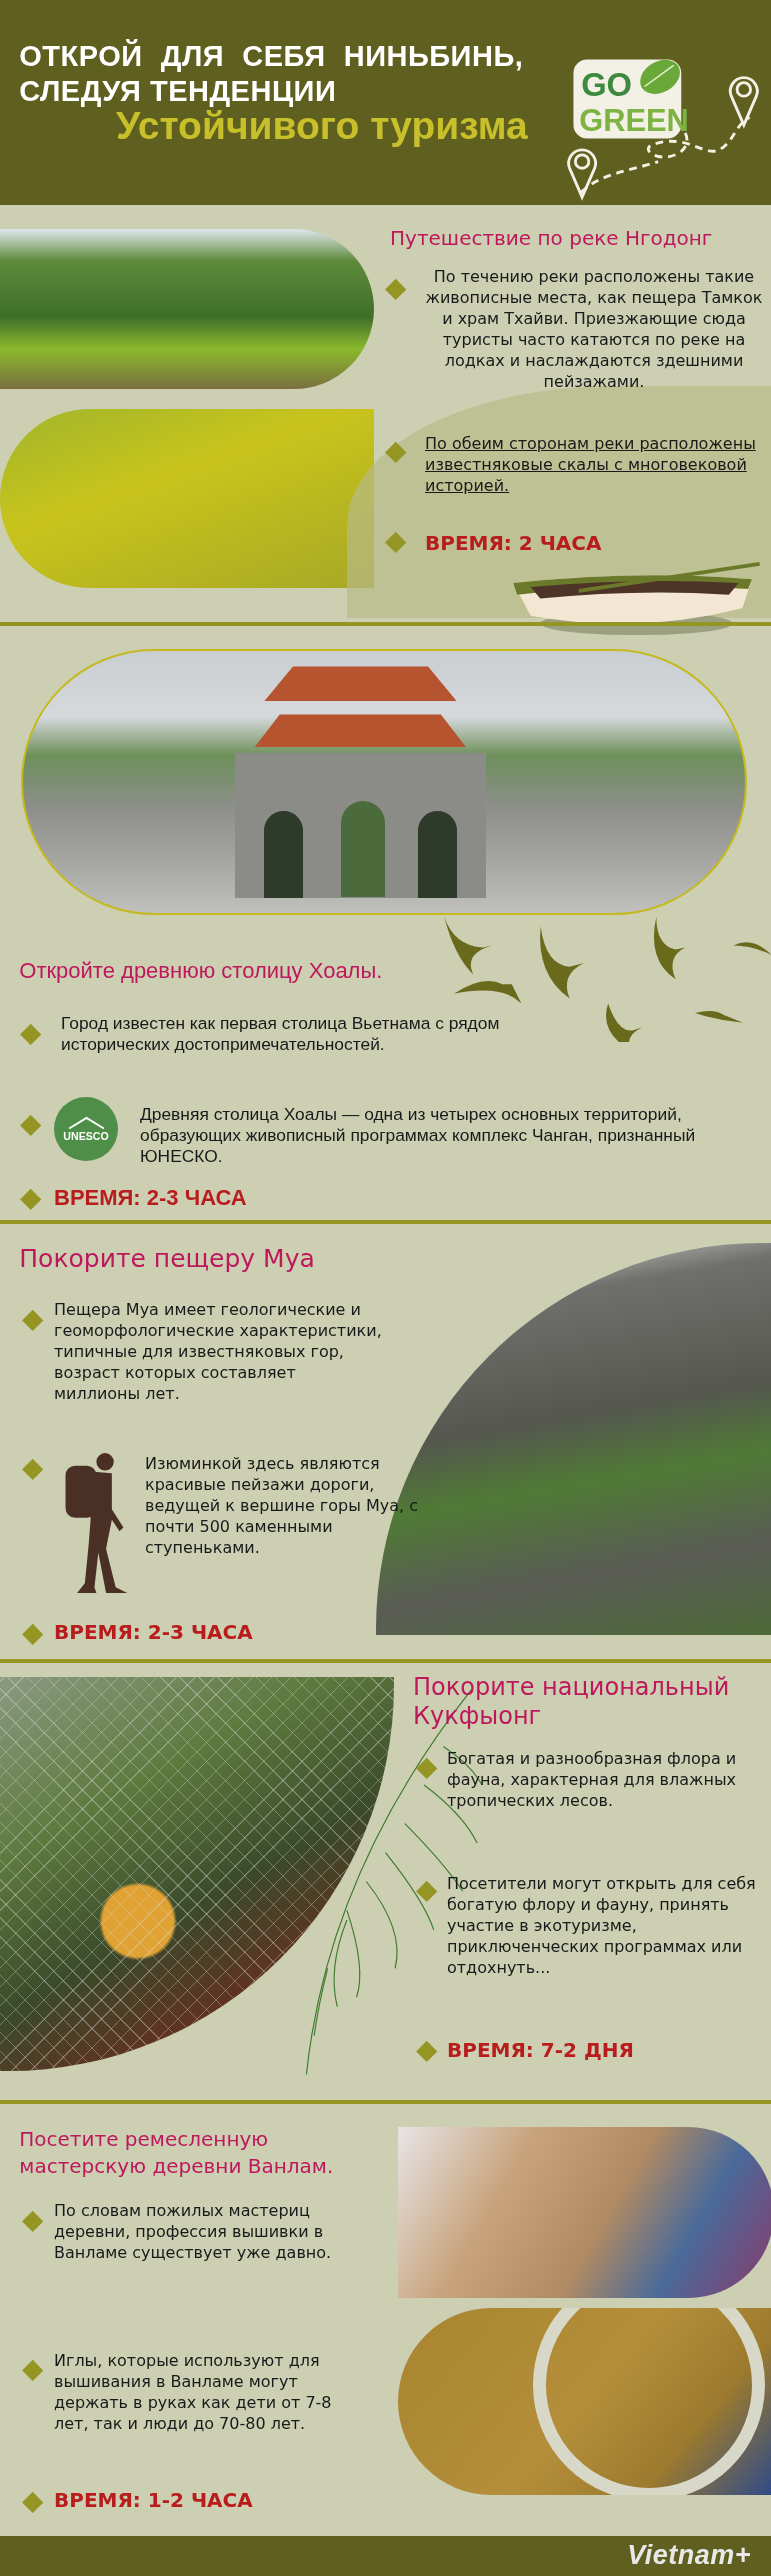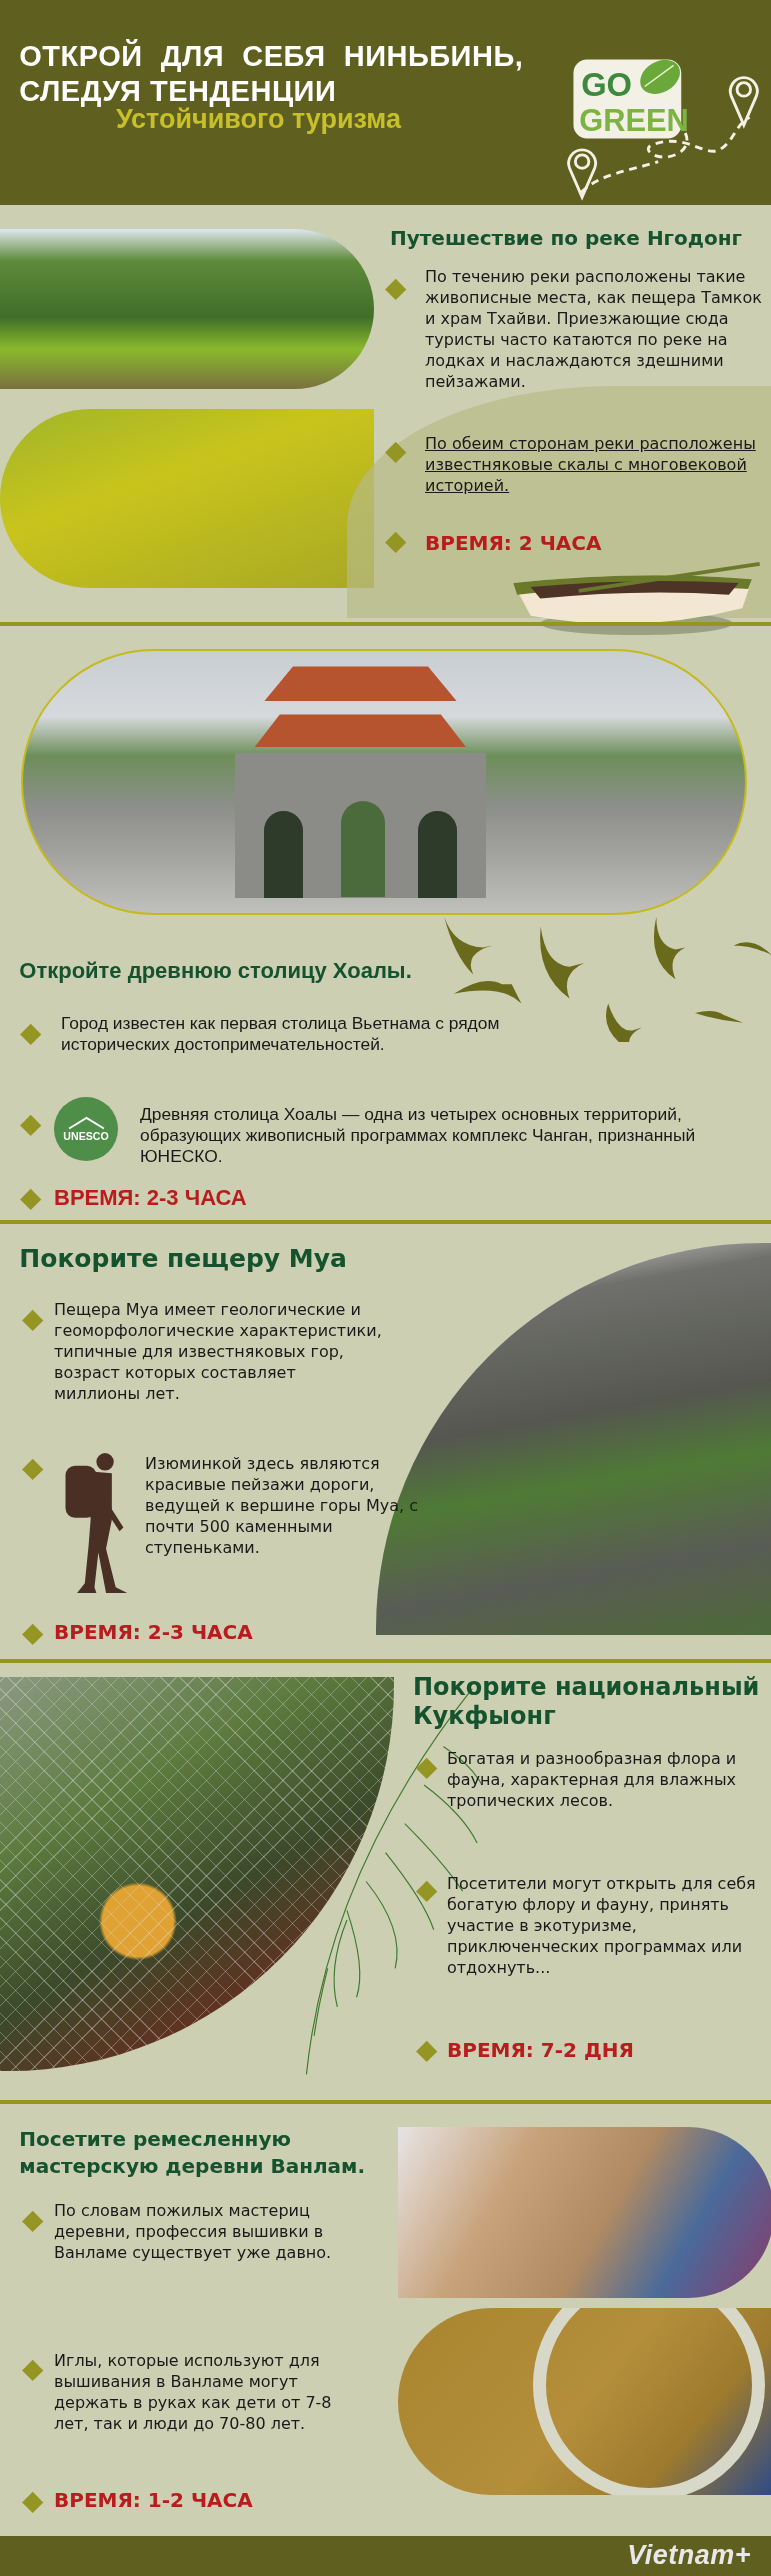--- a/index.html
+++ b/index.html
@@ -2,25 +2,25 @@
 <html><head>
 <meta charset="utf-8">
 <style>
   * { box-sizing: border-box; margin: 0; padding: 0; }
   body { width: 772px; height: 2576px; background: #cdcfb3; font-family: "DejaVu Sans", sans-serif; color: #141414; position: relative; overflow: hidden; }
   .abs { position: absolute; }
   
   .header { position: absolute; left: 0; top: 0; width: 772px; height: 205px; background: #5f5f1f; padding-left: 41px; }
   .h-title { position: absolute; left: 19.3px; top: 39px; color: #ffffff; font-family: "Liberation Sans", sans-serif; font-weight: bold; font-size: 29px; line-height: 35px; letter-spacing: 0.5px; }
   .h-title .l1 { word-spacing: 9.6px; }
-  .h-sub { position: absolute; left: 116px; top: 104px; color: #c8c02a; font-family: "Liberation Sans", sans-serif; font-weight: bold; font-size: 27px; }
+  .h-sub { position: absolute; left: 116px; top: 104px; color: #c8c02a; font-family: "Liberation Sans", sans-serif; font-weight: bold; font-size: 39px; }
   
   .divider { position: absolute; left: 0; width: 772px; height: 3.9px; background: #959524; }
   
-  .sec-title { position: absolute; font-weight: bold; font-size: 20px; line-height: 27px; color: #14532d; }
+  .sec-title { position: absolute; font-weight: normal; font-size: 20px; line-height: 27px; color: #be185d; }
   .sec-title.condensed { font-family: "Liberation Sans", sans-serif; font-size: 22px; }
   .bullet { position: absolute; font-size: 16px; line-height: 21px; color: #1a1a1a; }
   .bullet.condensed { font-family: "Liberation Sans", sans-serif; font-size: 17.4px; margin-left: 7px; }
   .diamond { position: absolute; width: 15.4px; height: 15.4px; background: #959524; transform: rotate(45deg); }
   .time { position: absolute; font-weight: bold; font-size: 20px; color: #b91c1c; }
   .time.condensed { font-family: "Liberation Sans", sans-serif; font-size: 22px; }
   
   .photo { position: absolute; overflow: hidden; }
   .footer { position: absolute; left: 0; top: 2536px; width: 772px; height: 40px; background: #5f5f1f; }
   .footer-logo { position: absolute; right: 21px; top: 3.9px; color: #e8e8e8; font-family: "Liberation Sans", sans-serif; font-weight: bold; font-style: italic; font-size: 27px; letter-spacing: 0.5px; }
@@ -53,21 +53,21 @@
     </svg>
   </div>
 </div>
 
 <div class="photo" style="left:0;top:229px;width:374px;height:160px;border-radius:0 116px 116px 0;background:linear-gradient(180deg,#dfe7ee 0%,#5e8a3a 20%,#3f6e2a 55%,#8ab92c 75%,#7a7040 100%);"></div>
 <div class="photo" style="left:0;top:409px;width:374px;height:179px;border-radius:116px 0 0 116px;background:linear-gradient(160deg,#9fb52a 0%,#c9c41c 40%,#b8b620 70%,#a8a826 100%);"></div>
 <div class="abs" style="left:347px;top:386px;width:444px;height:232px;border-radius:60% 0 0 0;background:#b7ba86;opacity:0.7;"></div>
 
 <div class="sec-title" style="left:390px;top:225px;">Путешествие по реке Нгодонг</div>
 <div class="diamond" style="left:388px;top:282px;"></div>
-<div class="bullet" style="left:425px;top:266px;width:338px;">По течению реки расположены такие живописные места, как пещера Тамкок и храм Тхайви. Приезжающие сюда туристы часто катаются по реке на лодках и наслаждаются здешними пейзажами.</div>
+<div class="bullet" style="left:425px;top:266px;width:338px;text-align:center;">По течению реки расположены такие живописные места, как пещера Тамкок и храм Тхайви. Приезжающие сюда туристы часто катаются по реке на лодках и наслаждаются здешними пейзажами.</div>
 <div class="diamond" style="left:388px;top:445px;"></div>
 <div class="bullet" style="left:425px;top:433px;width:338px;text-decoration:underline;">По обеим сторонам реки расположены известняковые скалы с многовековой историей.</div>
 <div class="diamond" style="left:388px;top:535px;"></div>
 <div class="time" style="left:425px;top:531px;">ВРЕМЯ: 2 ЧАСА</div>
 
 <div class="abs" style="left:511px;top:560px;width:251px;height:77px;">
   <svg width="251" height="77" viewBox="0 0 260 80">
     <ellipse cx="130" cy="66" rx="100" ry="12" fill="#8f9474" opacity="0.8"></ellipse>
     <path d="M2 24 Q130 10 250 20 L240 50 Q130 78 20 58 Z" fill="#f3e6d2"></path>
     <path d="M2 24 Q130 10 250 20 L246 30 Q130 22 6 36 Z" fill="#6b7a2a"></path>

